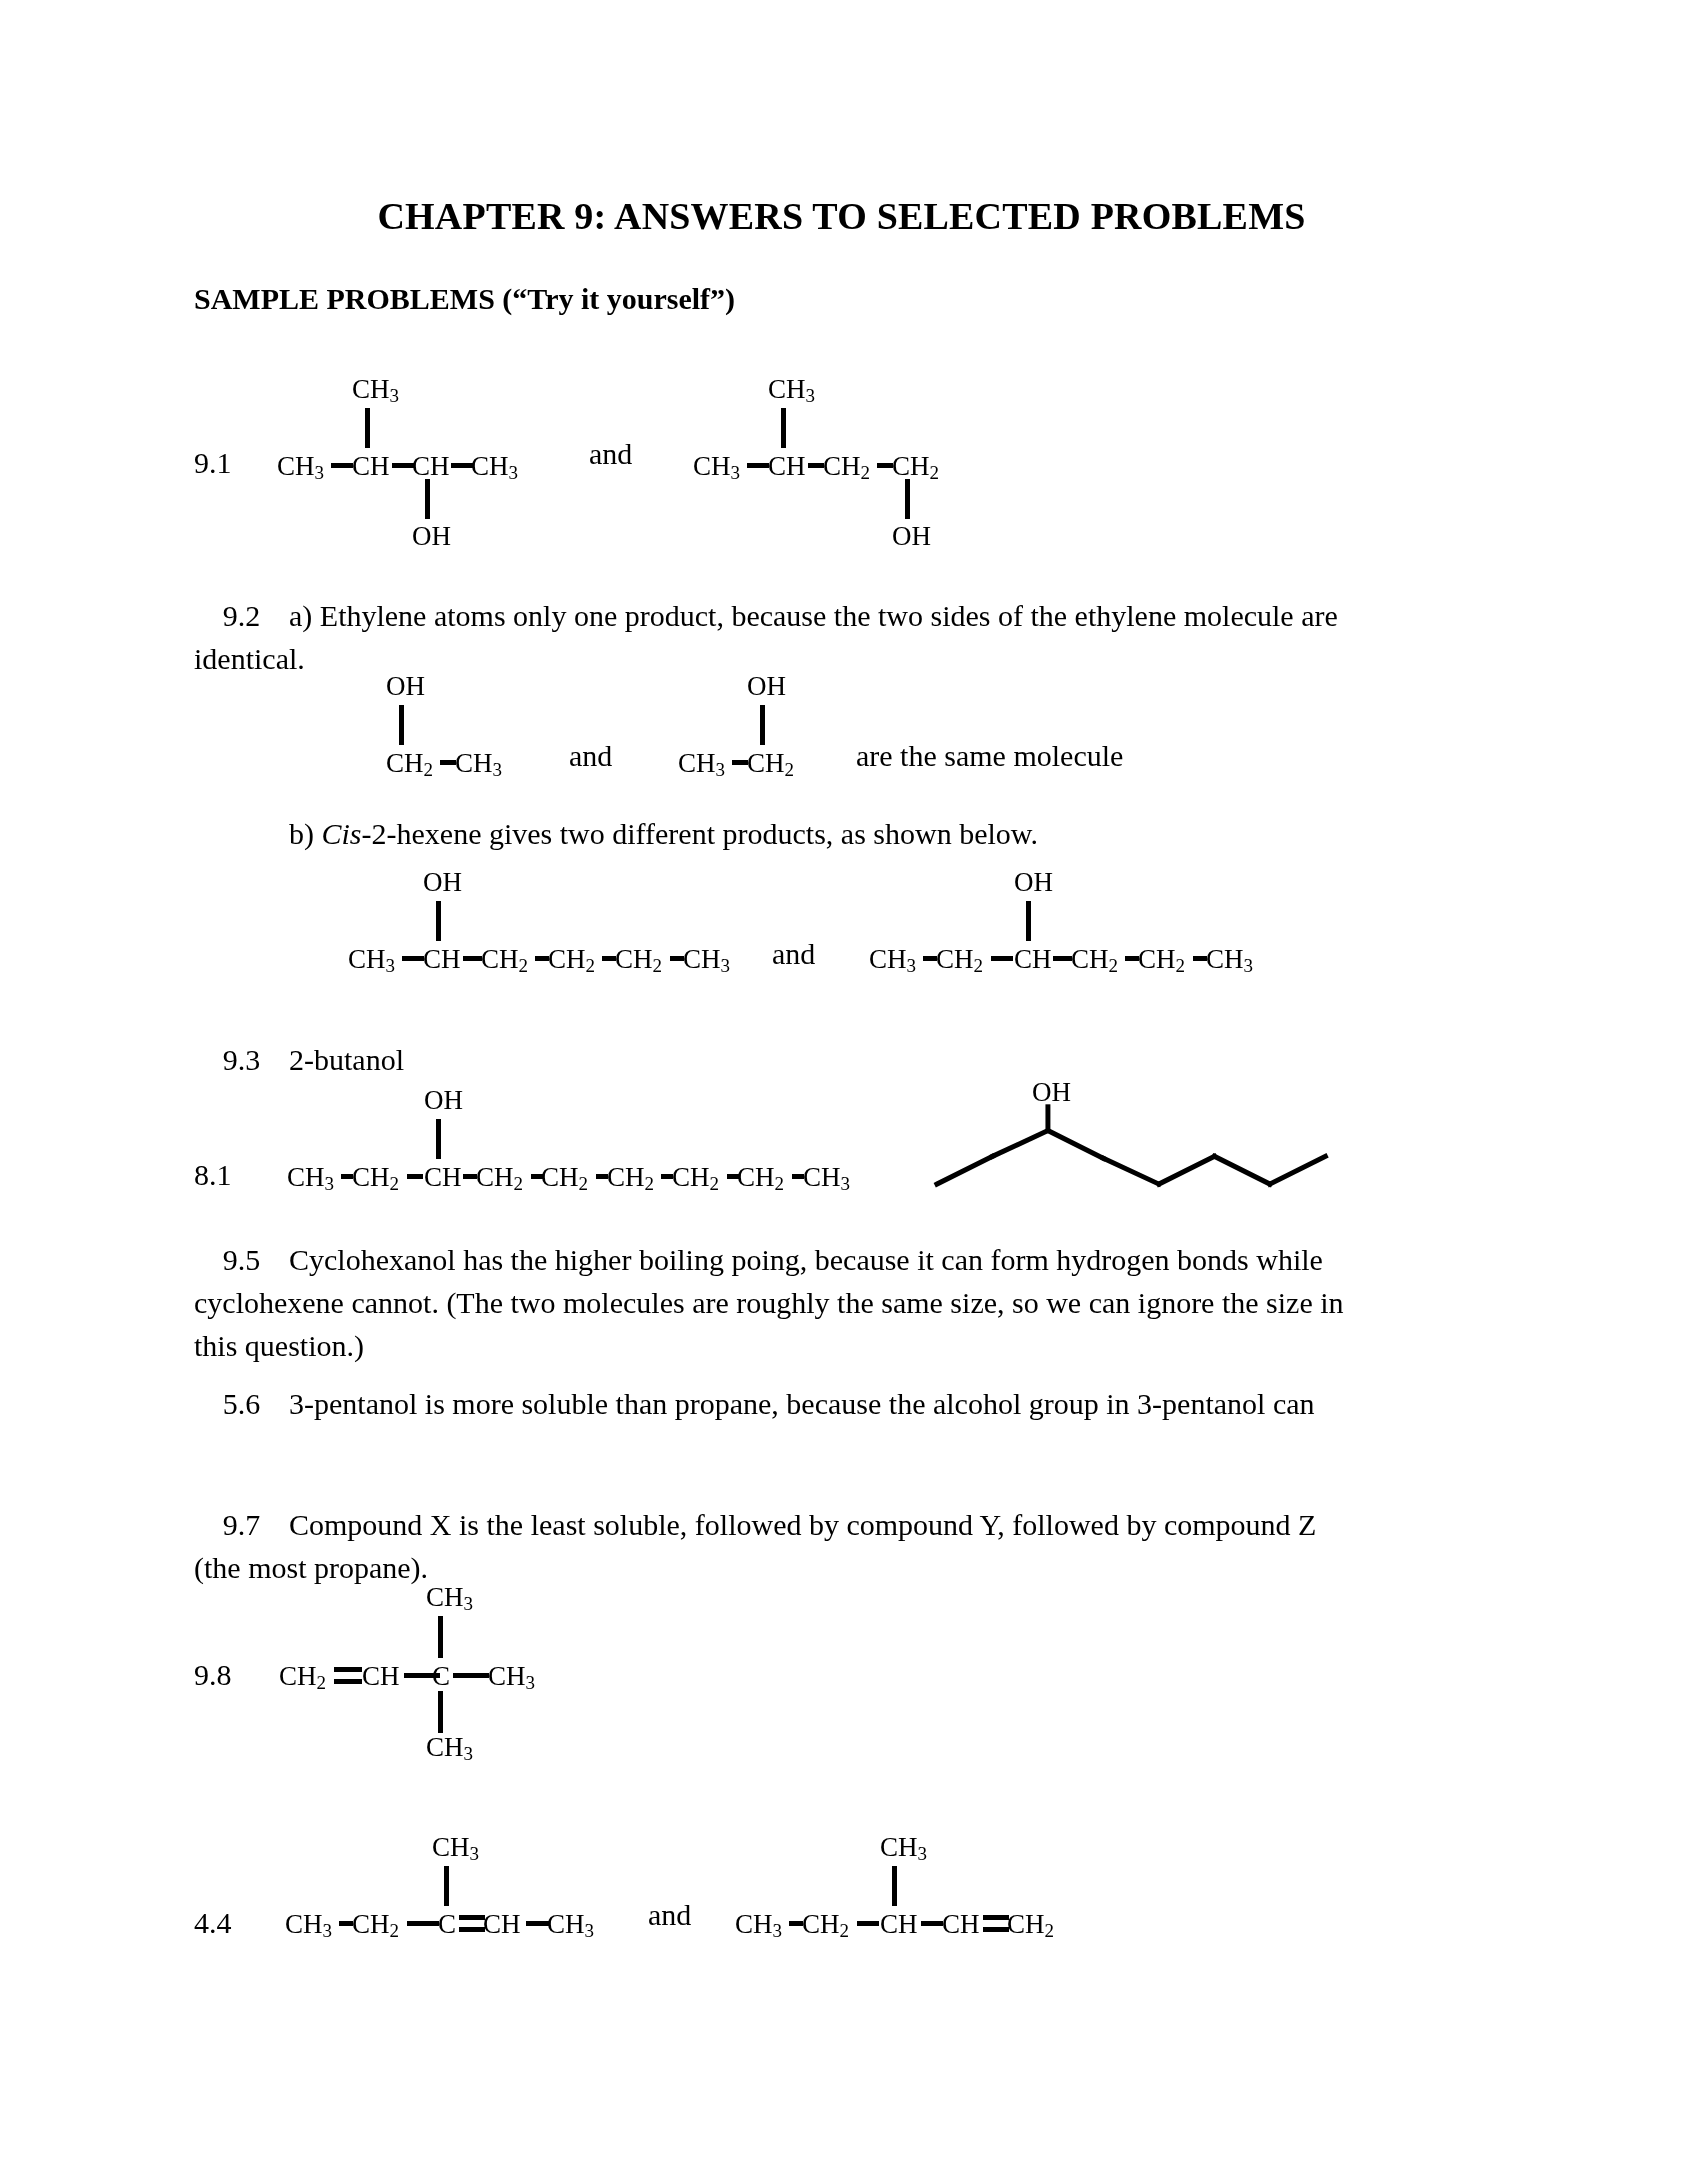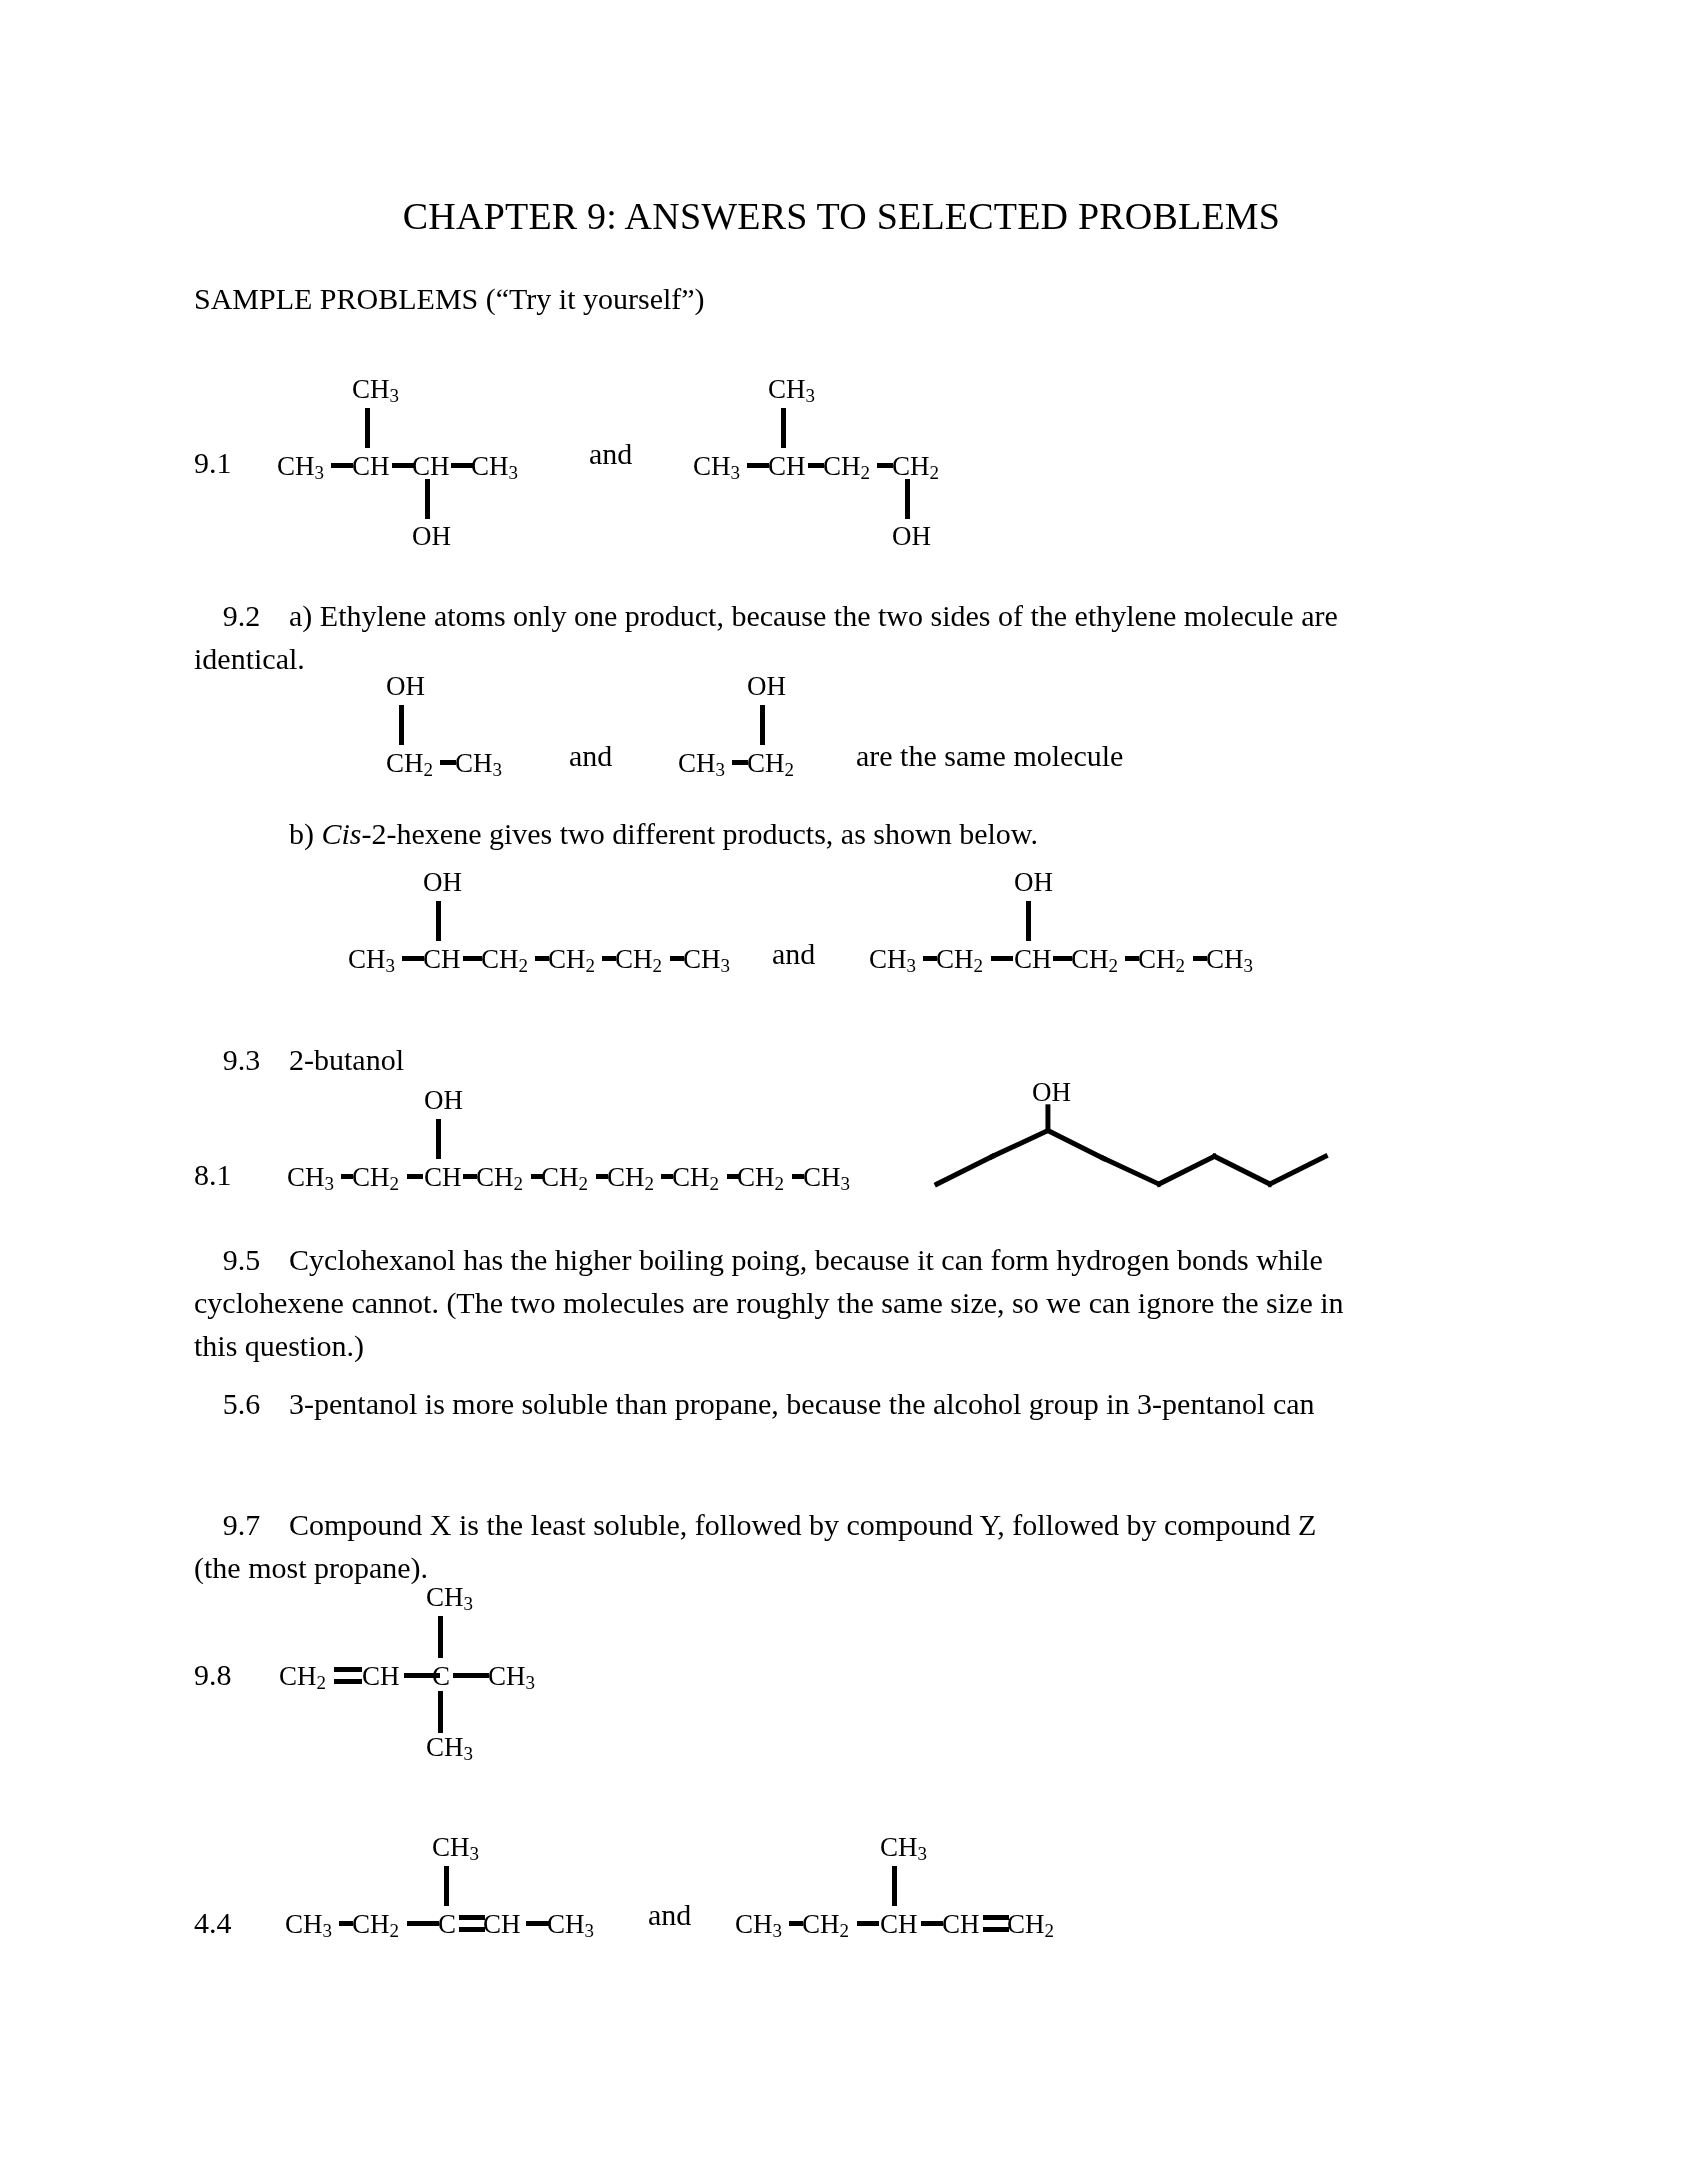--- a/index.html
+++ b/index.html
@@ -10,25 +10,25 @@
     color:#000000;
     position:relative;
     overflow:hidden;
   }
   .page { position:relative; width:1683px; height:2178px; }
 
   
   .title {
     position:absolute; left:0; right:0; top:194px;
     text-align:center;
-    font-size:38px; font-weight:normal; letter-spacing:0.2px;
+    font-size:38px; font-weight:bold; letter-spacing:0.2px;
   }
   .subtitle {
     position:absolute; left:194px; top:282px;
-    font-size:30px; font-weight:normal;
+    font-size:30px; font-weight:bold;
   }
   .para {
     position:absolute;
     font-size:30px; line-height:43px;
     text-align:left;
   }
   .num { display:inline-block; width:95px;text-align:center; }
   .ital { font-style:italic; }
 
   

